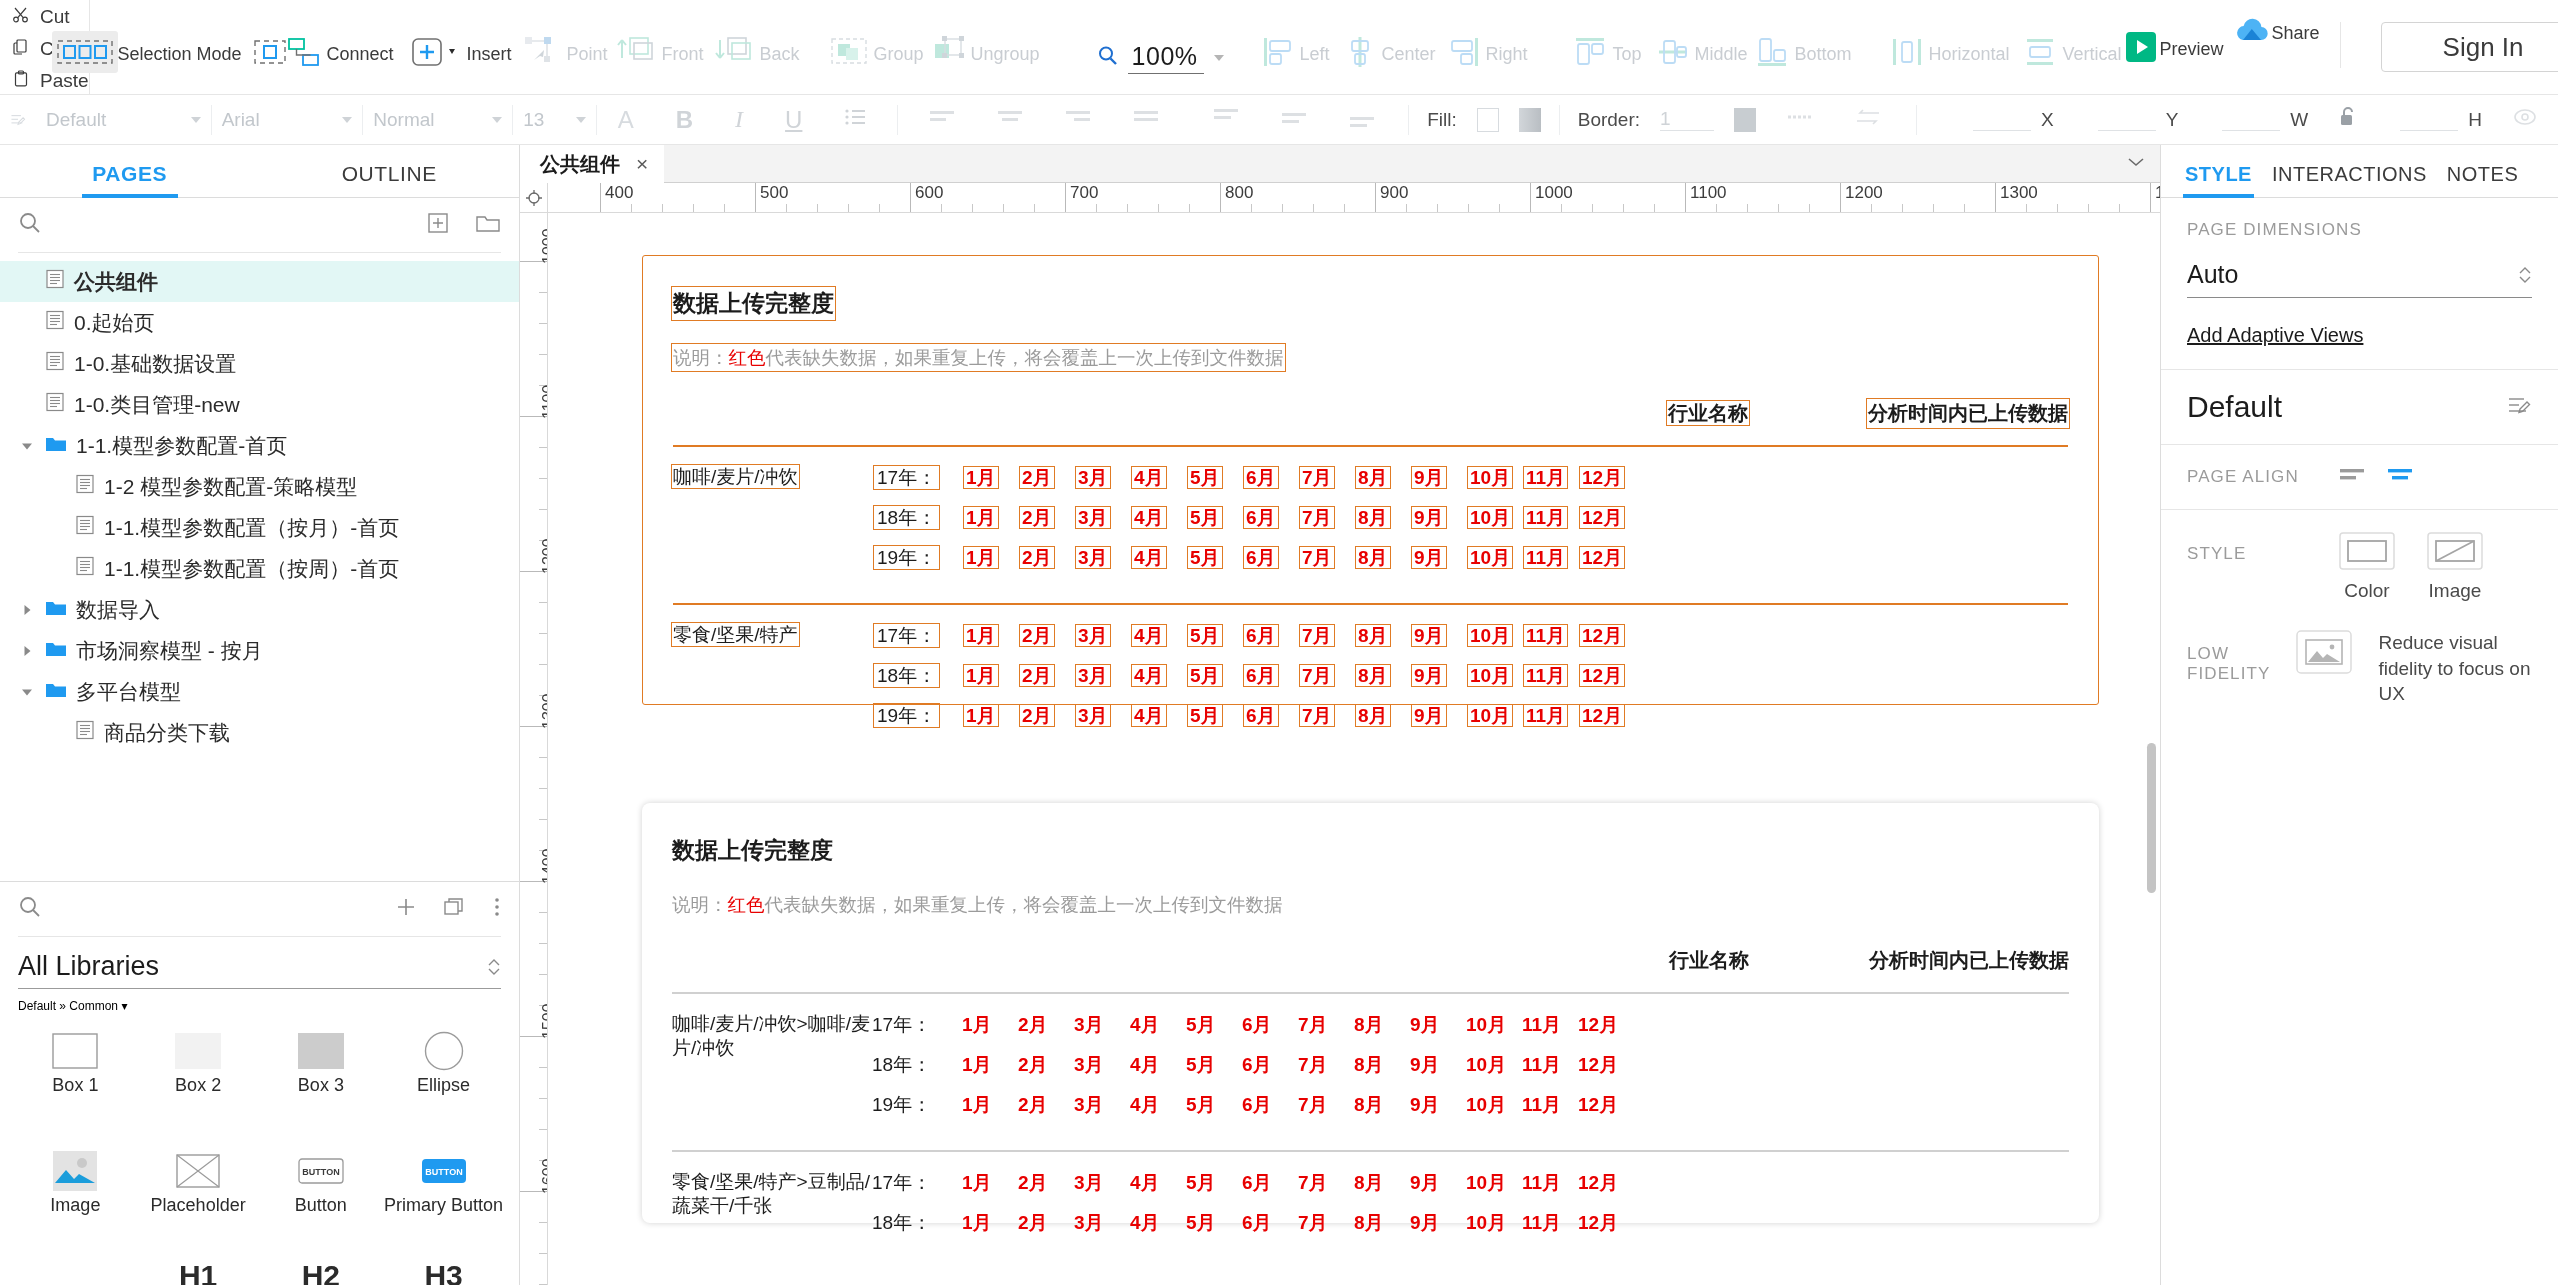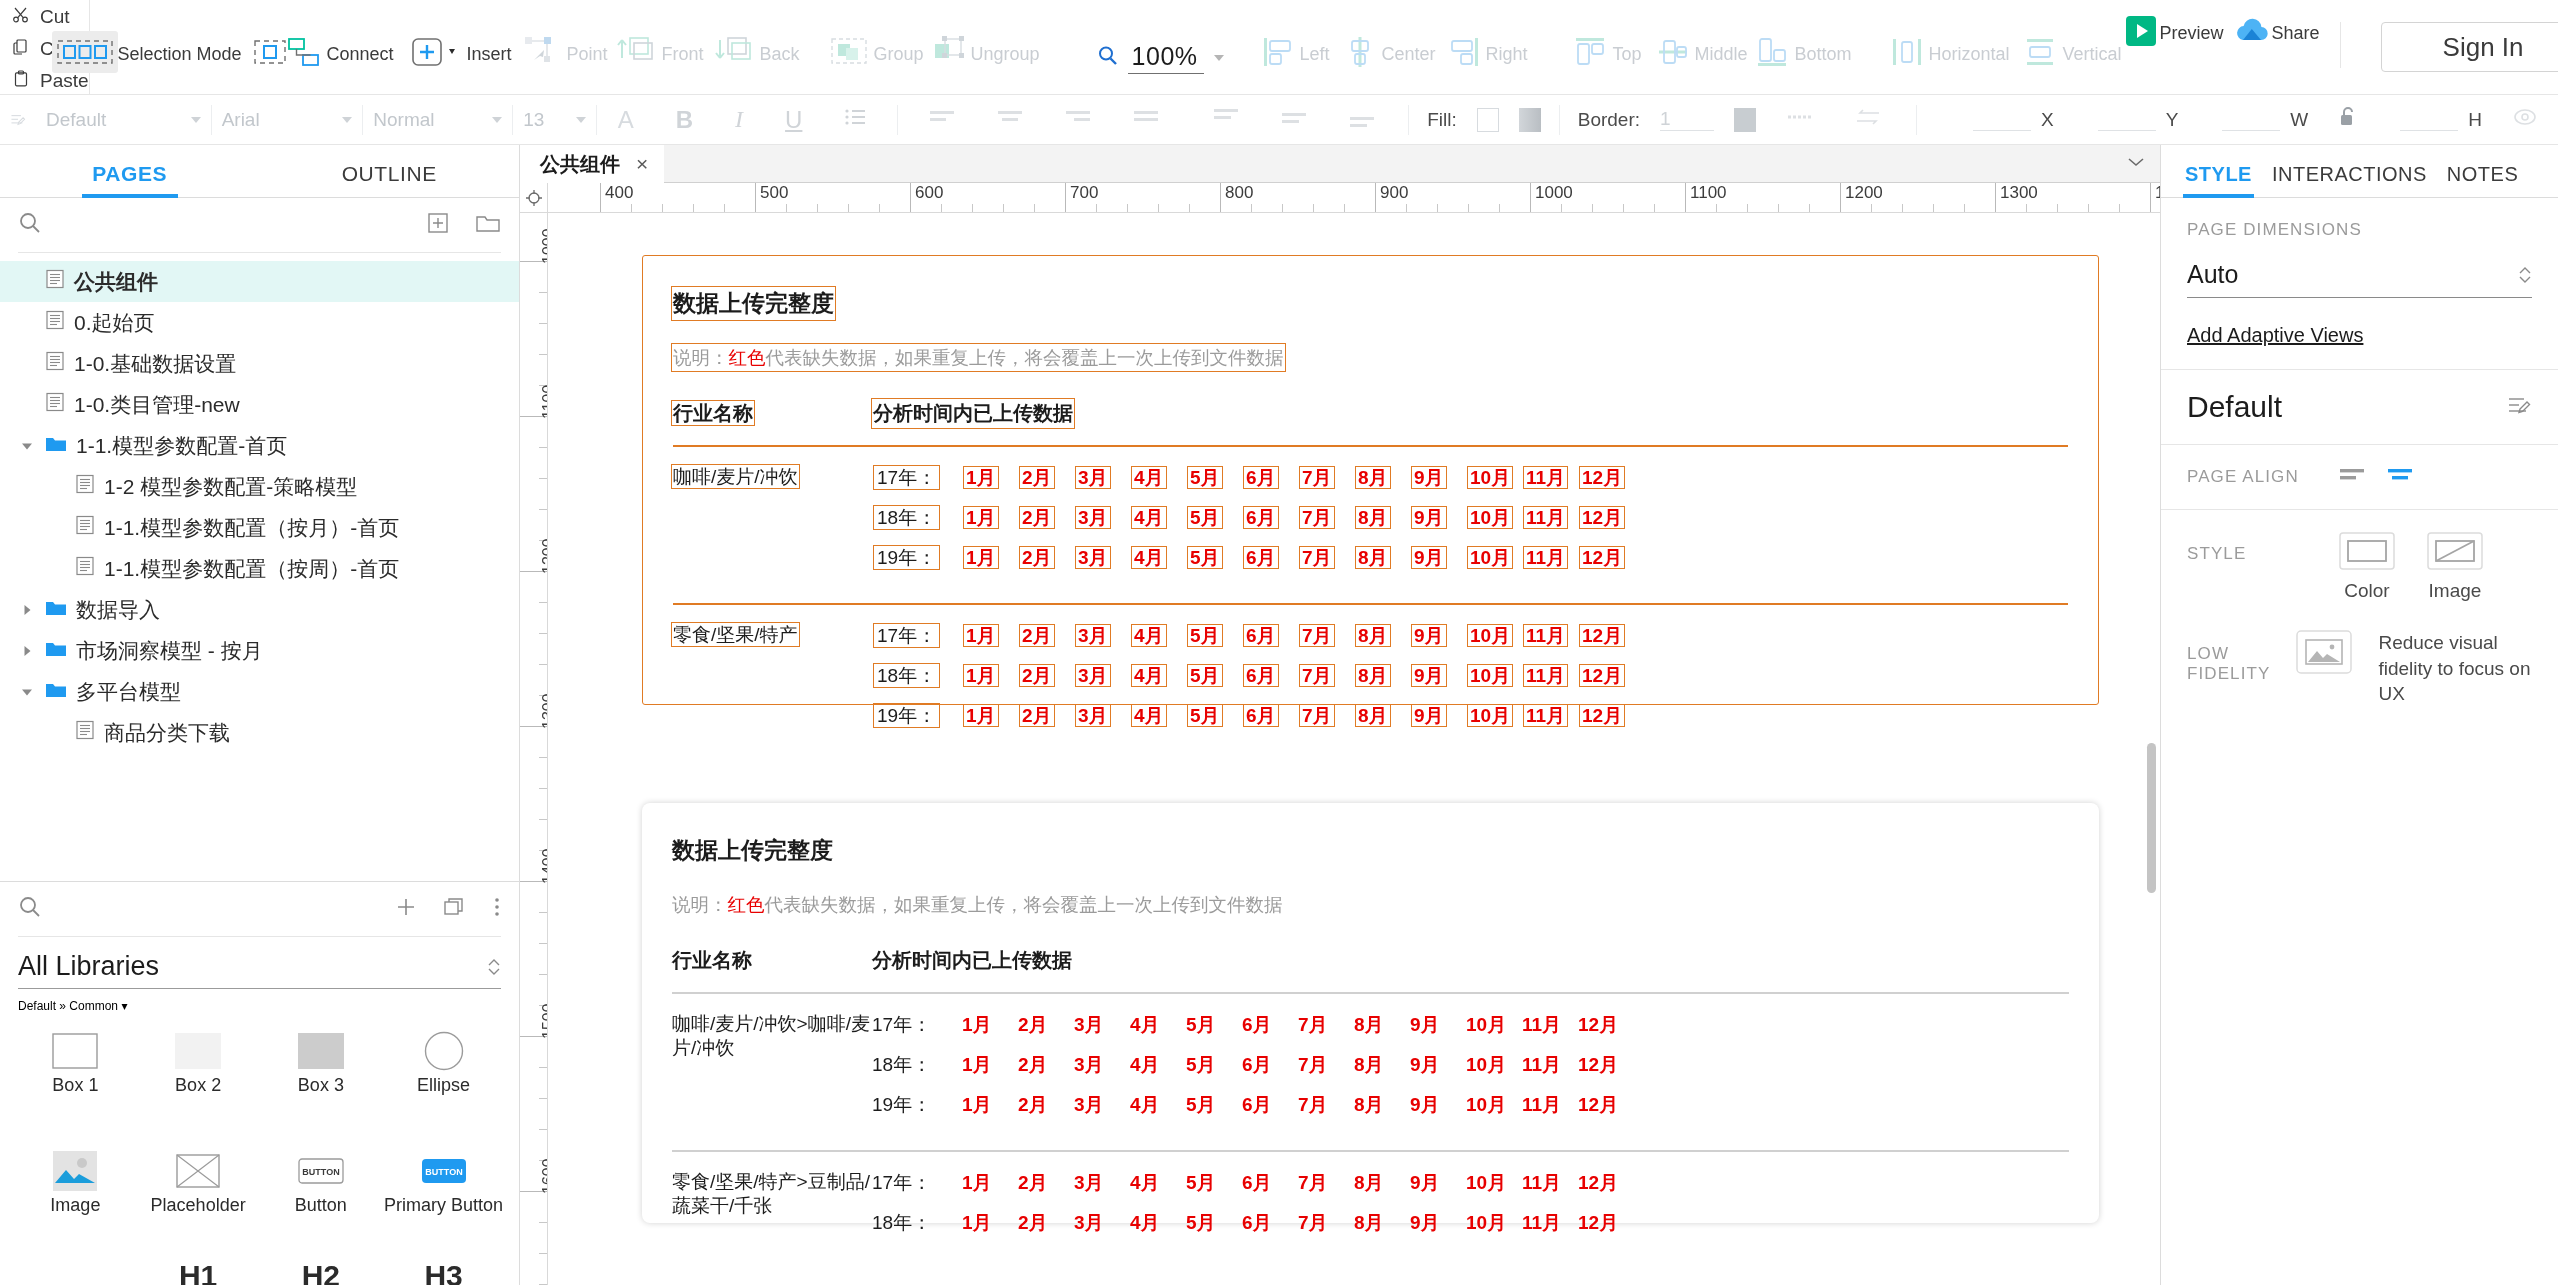--- a/index.html
+++ b/index.html
@@ -83,21 +83,21 @@
   .vruler .mj span { display:block; transform:rotate(-90deg); transform-origin:left top; white-space:nowrap; margin-left:20px; margin-top:2px;}
   .vruler .mn { position:absolute; right:0; width:8px; border-top:1px solid #c8c8c8; }
   .canvas { flex:1; position:relative; overflow:hidden; background:#fff; }
 
   .card { position:absolute; background:#fff; border-radius:8px; box-shadow:0 0 6px rgba(0,0,0,.18); }
   .card.selected { border:1.5px solid #e07b24; box-shadow:none; border-radius:3px;}
   .cardinner { padding:32px 30px 0 30px; }
   .ctitle { font-size:23px; font-weight:bold; color:#1c1c1c; display:inline-block; }
   .cnote { font-size:18.5px; color:#9b9b9b; margin-top:20px; display:inline-block;}
   .cnote b { color:#e80000; font-weight:normal;}
-  .hdrrow { display:flex; margin-top:30px; font-size:20px; font-weight:bold; color:#1c1c1c; }
+  .hdrrow { display:flex; margin-top:30px; font-size:20px; font-weight:bold; color:#1c1c1c;justify-content:flex-end; }
   .hdr1 { width:200px; display:inline-block;}
   .hdr2 { display:inline-block;}
   .hrule { height:2px; background:#d0d0d0; margin-top:18px; }
   .hrule.sel { background:#e07b24; }
   .grp { padding-top:18px; }
   .trow { display:flex; align-items:flex-start; height:40px; }
   .tname { width:200px; font-size:19px; color:#1c1c1c; line-height:1.25; }
   .tyear { width:90px; font-size:19px; color:#1c1c1c; }
   .months { display:flex; }
   .mo { width:56px; font-size:19px; color:#e80000; font-weight:bold; text-align:left;}
@@ -357,21 +357,21 @@
         <svg width="44" height="40" viewBox="0 0 44 40">
             <rect x="8" y="7" width="26" height="3" fill="#bfe8dd"></rect>
             <rect x="8" y="30" width="26" height="3" fill="#bfe8dd"></rect>
             <rect x="11" y="15" width="20" height="10" rx="2" fill="none" stroke="#bcdcf5" stroke-width="1.8"></rect>
           </svg>
       </div>
       <div class="lbl">Vertical</div>
     </div>
 
     <div class="rightbar">
-      <div class="tb" style="min-width:100px;">
+      <div class="tb" style="min-width:100px;margin-top:16px;">
         <div class="ico">
           <svg width="38" height="38" viewBox="0 0 38 38">
               <rect x="4" y="4" width="30" height="30" rx="4" fill="#00b884"></rect>
               <path d="M15 12l11 7-11 7z" fill="#fff"></path>
             </svg>
         </div>
         <div class="lbl">Preview</div>
       </div>
       <div class="tb" style="min-width:96px;">
         <div class="ico">

